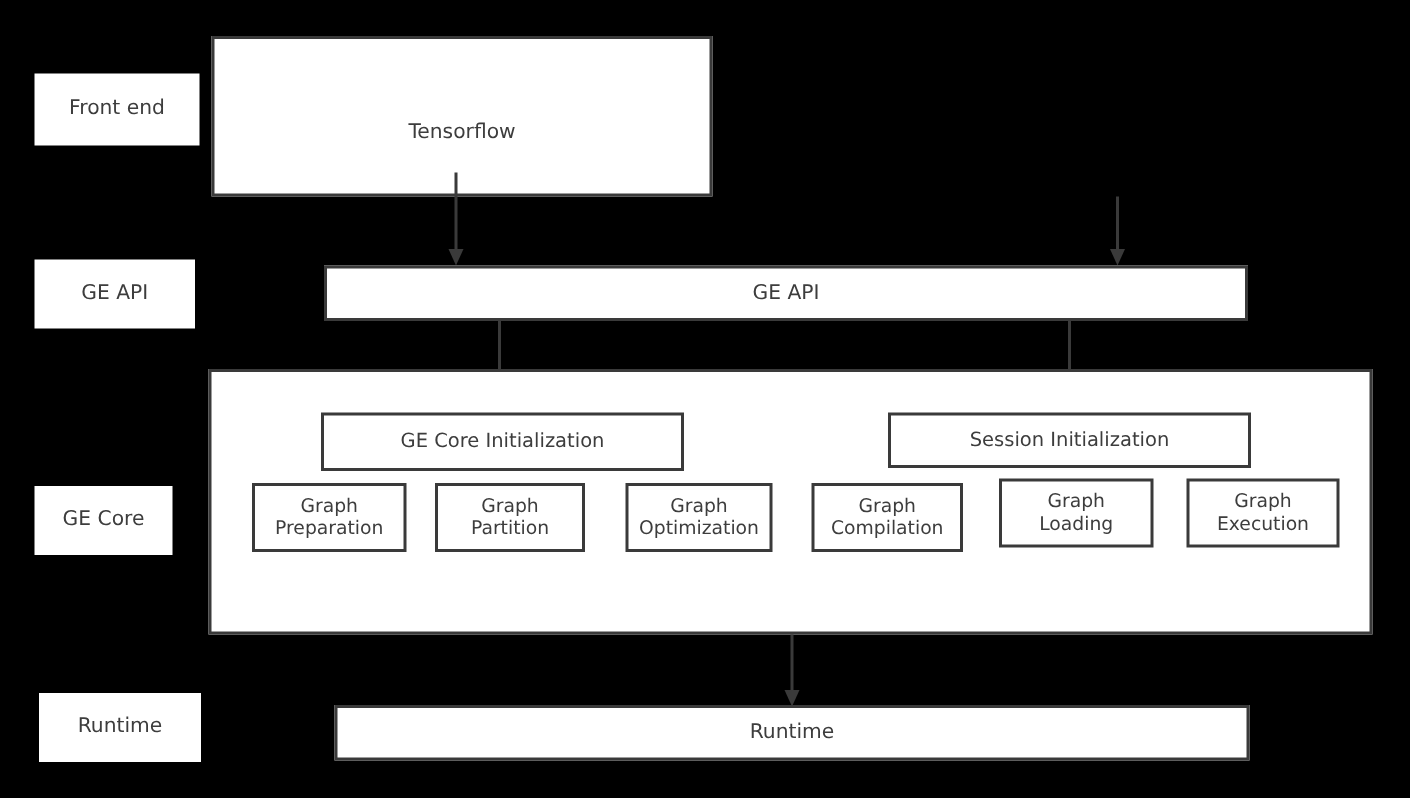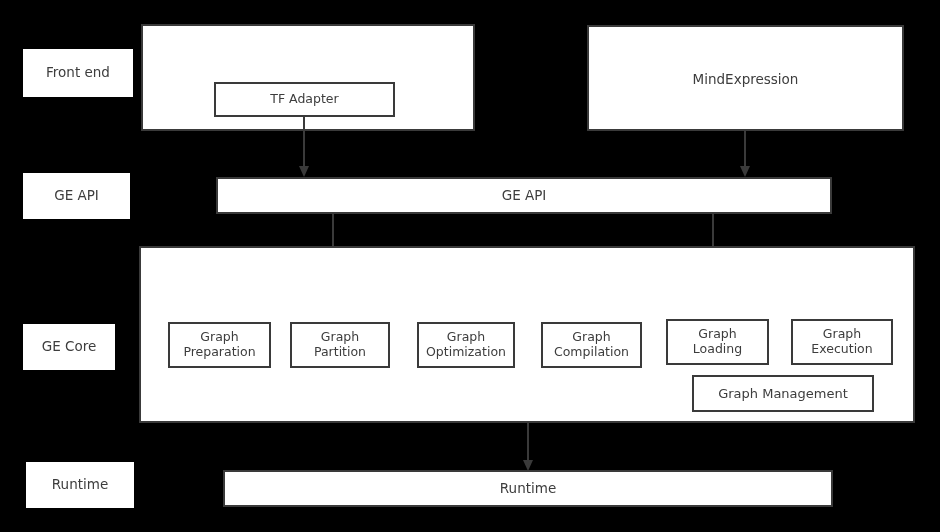--- a/index.html
+++ b/index.html
@@ -84,26 +84,22 @@
   <div class="box layer-label" style="left:23px; top:49px; width:110px; height:48px;">Front end</div>
 
   <div class="box layer-label" style="left:23px; top:173px; width:107px; height:46px;">GE API</div>
 
   <div class="box layer-label" style="left:23px; top:324px; width:92px; height:46px;">GE Core</div>
 
   <div class="box layer-label" style="left:26px; top:462px; width:108px; height:46px;">Runtime</div>
 
   <div class="box container-box" style="left:141px; top:24px; width:334px; height:107px;">
     <div class="container-title" style="top:55px;">Tensorflow</div>
-    <div class="box sub" style="left:71px; top:56px; width:181px; height:35px;">TF Adapter</div>
   </div>
 
-  <div class="box container-box" style="left:587px; top:25px; width:317px; height:106px;">
-    <div class="container-title" style="top:45px;">MindExpression</div>
-  </div>
 
   <div class="arrow" style="left:303px; top:115px; height:62px;">
     <div class="shaft" style="height:52px;"></div>
     <div class="head" style="top:51px;"></div>
   </div>
 
   <div class="arrow" style="left:744px; top:131px; height:46px;">
     <div class="shaft" style="height:36px;"></div>
     <div class="head" style="top:35px;"></div>
   </div>
@@ -115,21 +111,23 @@
     <div class="head" style="top:48px;"></div>
   </div>
 
   <div class="arrow" style="left:712px; top:214px; height:59px;">
     <div class="shaft" style="height:49px;"></div>
     <div class="head" style="top:48px;"></div>
   </div>
 
   <div class="box container-box" style="left:139px; top:246px; width:776px; height:177px;">
 
+    <div class="box wide-sub" style="left:73px; top:27px; width:242px; height:39px;">GE Core Initialization</div>
 
+    <div class="box wide-sub" style="left:451px; top:27px; width:242px; height:37px;">Session Initialization</div>
 
     <div class="box sub" style="left:27px; top:74px; width:103px; height:46px;">Graph
 Preparation</div>
 
     <div class="box sub" style="left:149px; top:74px; width:100px; height:46px;">Graph
 Partition</div>
 
     <div class="box sub" style="left:276px; top:74px; width:98px; height:46px;">Graph
 Optimization</div>
 
@@ -137,21 +135,20 @@
 Compilation</div>
 
     <div class="box sub" style="left:525px; top:71px; width:103px; height:46px;">Graph
 Loading</div>
 
     <div class="box sub" style="left:650px; top:71px; width:102px; height:46px;">Graph
 Execution</div>
 
 
 
-    <div class="box wide-sub" style="left:551px; top:127px; width:182px; height:37px;">Graph Management</div>
   </div>
 
   <div class="arrow" style="left:527px; top:423px; height:48px;">
     <div class="shaft" style="height:38px;"></div>
     <div class="head" style="top:37px;"></div>
   </div>
 
   <div class="box bar" style="left:223px; top:470px; width:610px; height:37px;">Runtime</div>
 
 </div>

